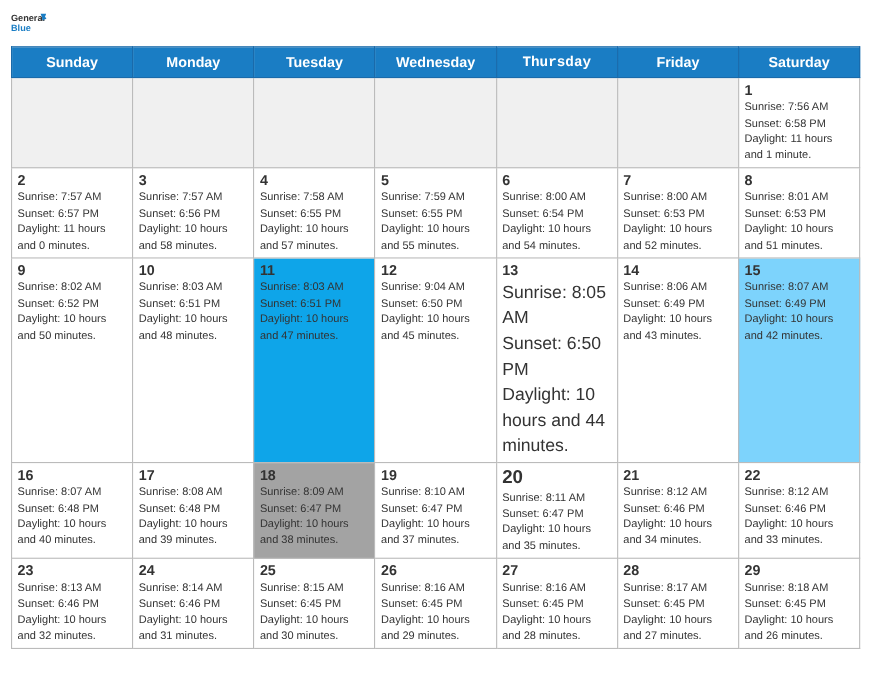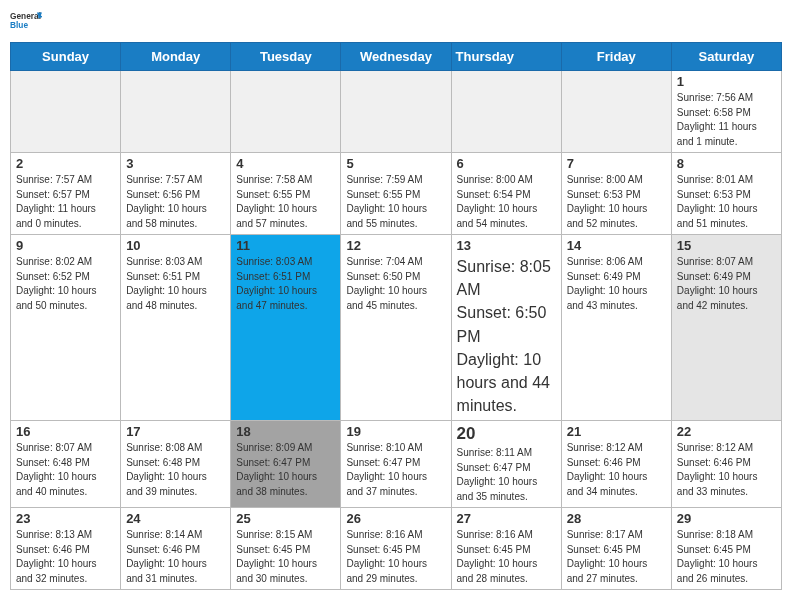--- a/index.html
+++ b/index.html
@@ -39,21 +39,21 @@
   </div>
 </div>
 
 <table style="border-collapse:collapse; width:calc(100% - 20px); margin: 6px 10px 0 10px;">
   <thead>
     <tr>
     <th class="day-header" style="background: rgb(26, 125, 196); color: rgb(255, 255, 255); text-align: center; padding: 6px 4px; font-size: 13px; font-weight: bold; border: 1px solid rgb(26, 106, 170);">Sunday</th>
         <th class="day-header" style="background: rgb(26, 125, 196); color: rgb(255, 255, 255); text-align: center; padding: 6px 4px; font-size: 13px; font-weight: bold; border: 1px solid rgb(26, 106, 170);">Monday</th>
         <th class="day-header" style="background: rgb(26, 125, 196); color: rgb(255, 255, 255); text-align: center; padding: 6px 4px; font-size: 13px; font-weight: bold; border: 1px solid rgb(26, 106, 170);">Tuesday</th>
         <th class="day-header" style="background: rgb(26, 125, 196); color: rgb(255, 255, 255); text-align: center; padding: 6px 4px; font-size: 13px; font-weight: bold; border: 1px solid rgb(26, 106, 170);">Wednesday</th>
-        <th class="day-header" style="background: rgb(26, 125, 196); color: rgb(255, 255, 255); text-align: left; padding: 6px 4px; font-size: 13px; font-weight: bold; border: 1px solid rgb(26, 106, 170);">Thursday</th>
+        <th class="day-header" style="background: rgb(26, 125, 196); color: rgb(255, 255, 255); text-align: center; padding: 6px 4px; font-size: 13px; font-weight: bold; border: 1px solid rgb(26, 106, 170); font-family: Liberation Mono, monospace;">Thursday</th>
         <th class="day-header" style="background: rgb(26, 125, 196); color: rgb(255, 255, 255); text-align: center; padding: 6px 4px; font-size: 13px; font-weight: bold; border: 1px solid rgb(26, 106, 170);">Friday</th>
         <th class="day-header" style="background: rgb(26, 125, 196); color: rgb(255, 255, 255); text-align: center; padding: 6px 4px; font-size: 13px; font-weight: bold; border: 1px solid rgb(26, 106, 170);">Saturday</th>
       </tr>
   </thead>
   <tbody id="calendar-body">
   <tr>
         <td style="vertical-align: top; border: 1px solid rgb(187, 187, 187); padding: 3px 5px; background: rgb(240, 240, 240); width: 14.2857%; min-height: 80px;"></td>
         <td style="vertical-align: top; border: 1px solid rgb(187, 187, 187); padding: 3px 5px; background: rgb(240, 240, 240); width: 14.2857%; min-height: 80px;"></td>
         <td style="vertical-align: top; border: 1px solid rgb(187, 187, 187); padding: 3px 5px; background: rgb(240, 240, 240); width: 14.2857%; min-height: 80px;"></td>
         <td style="vertical-align: top; border: 1px solid rgb(187, 187, 187); padding: 3px 5px; background: rgb(240, 240, 240); width: 14.2857%; min-height: 80px;"></td>
@@ -124,37 +124,37 @@
 Daylight: 10 hours and 48 minutes.</div>
         </td>
         <td style="vertical-align: top; border: 1px solid rgb(187, 187, 187); padding: 3px 5px; background: #0ea5e9; width: 14.2857%; min-height: 80px;">
           <div style="font-size: 13px; font-weight: bold; color: rgb(51, 51, 51); margin-bottom: 2px;">11</div>
           <div style="font-size: 10px; color: rgb(51, 51, 51); line-height: 1.45; white-space: pre-line;">Sunrise: 8:03 AM
 Sunset: 6:51 PM
 Daylight: 10 hours and 47 minutes.</div>
         </td>
         <td style="vertical-align: top; border: 1px solid rgb(187, 187, 187); padding: 3px 5px; background: rgb(255, 255, 255); width: 14.2857%; min-height: 80px;">
           <div style="font-size: 13px; font-weight: bold; color: rgb(51, 51, 51); margin-bottom: 2px;">12</div>
-          <div style="font-size: 10px; color: rgb(51, 51, 51); line-height: 1.45; white-space: pre-line;">Sunrise: 7:04 AM
+          <div style="font-size: 10px; color: rgb(51, 51, 51); line-height: 1.45; white-space: pre-line;">Sunrise: 9:04 AM
 Sunset: 6:50 PM
 Daylight: 10 hours and 45 minutes.</div>
         </td>
         <td style="vertical-align: top; border: 1px solid rgb(187, 187, 187); padding: 3px 5px; background: rgb(255, 255, 255); width: 14.2857%; min-height: 80px;">
           <div style="font-size: 13px; font-weight: bold; color: rgb(51, 51, 51); margin-bottom: 2px;">13</div>
           <div style="font-size: 16px; color: rgb(51, 51, 51); line-height: 1.45; white-space: pre-line;">Sunrise: 8:05 AM
 Sunset: 6:50 PM
 Daylight: 10 hours and 44 minutes.</div>
         </td>
         <td style="vertical-align: top; border: 1px solid rgb(187, 187, 187); padding: 3px 5px; background: rgb(255, 255, 255); width: 14.2857%; min-height: 80px;">
           <div style="font-size: 13px; font-weight: bold; color: rgb(51, 51, 51); margin-bottom: 2px;">14</div>
           <div style="font-size: 10px; color: rgb(51, 51, 51); line-height: 1.45; white-space: pre-line;">Sunrise: 8:06 AM
 Sunset: 6:49 PM
 Daylight: 10 hours and 43 minutes.</div>
         </td>
-        <td style="vertical-align: top; border: 1px solid rgb(187, 187, 187); padding: 3px 5px; background: #e5e5e5; width: 14.2857%; min-height: 80px;">
+        <td style="vertical-align: top; border: 1px solid rgb(187, 187, 187); padding: 3px 5px; background: #7dd3fc; width: 14.2857%; min-height: 80px;">
           <div style="font-size: 13px; font-weight: bold; color: rgb(51, 51, 51); margin-bottom: 2px;">15</div>
           <div style="font-size: 10px; color: rgb(51, 51, 51); line-height: 1.45; white-space: pre-line;">Sunrise: 8:07 AM
 Sunset: 6:49 PM
 Daylight: 10 hours and 42 minutes.</div>
         </td>
       </tr>
       <tr>
         <td style="vertical-align: top; border: 1px solid rgb(187, 187, 187); padding: 3px 5px; background: rgb(255, 255, 255); width: 14.2857%; min-height: 80px;">
           <div style="font-size: 13px; font-weight: bold; color: rgb(51, 51, 51); margin-bottom: 2px;">16</div>
           <div style="font-size: 10px; color: rgb(51, 51, 51); line-height: 1.45; white-space: pre-line;">Sunrise: 8:07 AM

